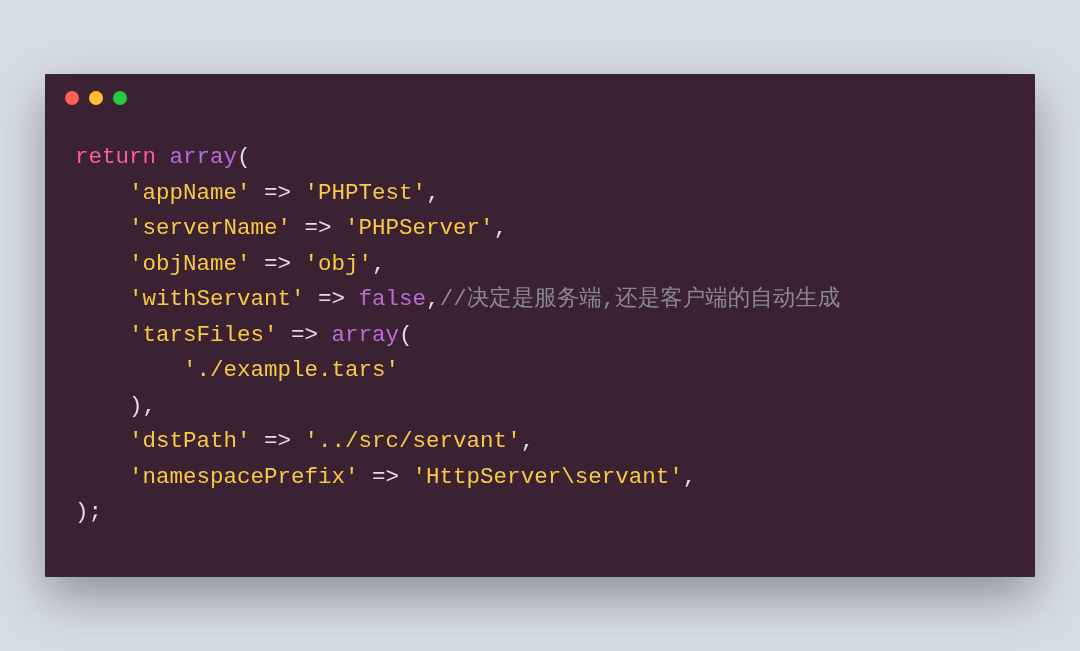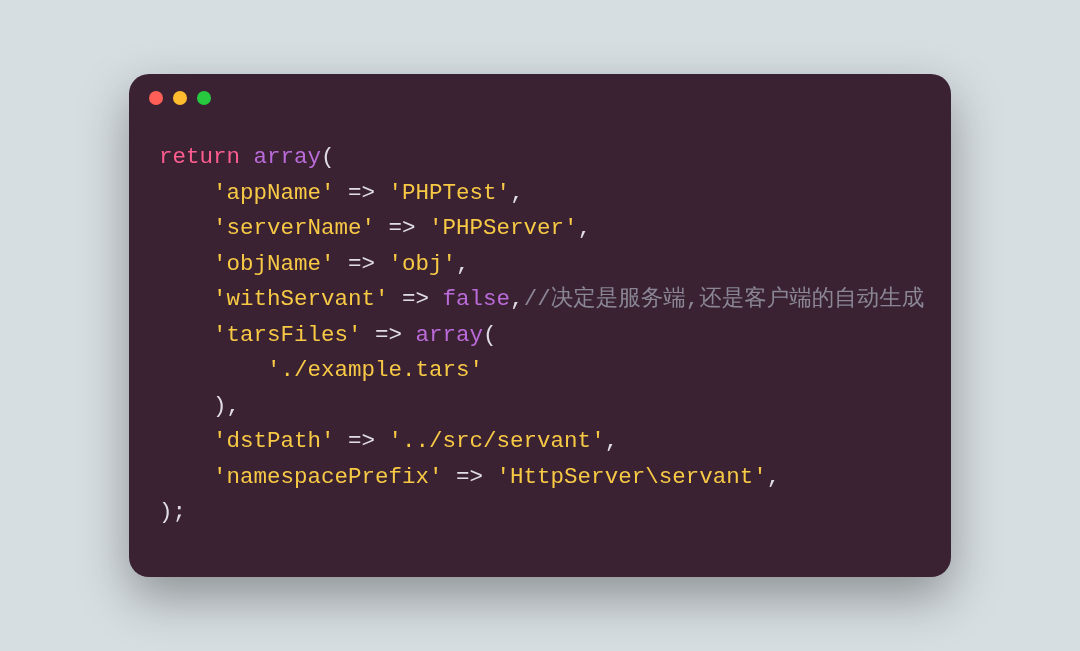--- a/index.html
+++ b/index.html
@@ -8,23 +8,23 @@
     padding: 0;
     width: 1080px;
     height: 651px;
     background: #d7dee2;
     font-family: "SFMono-Regular", Consolas, "Liberation Mono", Menlo, monospace;
     display: flex;
     align-items: center;
     justify-content: center;
   }
   .window {
-    width: 822px;
+    width: 990px;
     background: #3a2233;
-    border-radius: 20px;
+    border-radius: 1px;
     box-shadow: 0 20px 50px rgba(0,0,0,0.35);
     overflow: hidden;
   }
   .titlebar {
     height: 48px;
     display: flex;
     align-items: center;
     padding-left: 20px;
     gap: 10px;
   }

